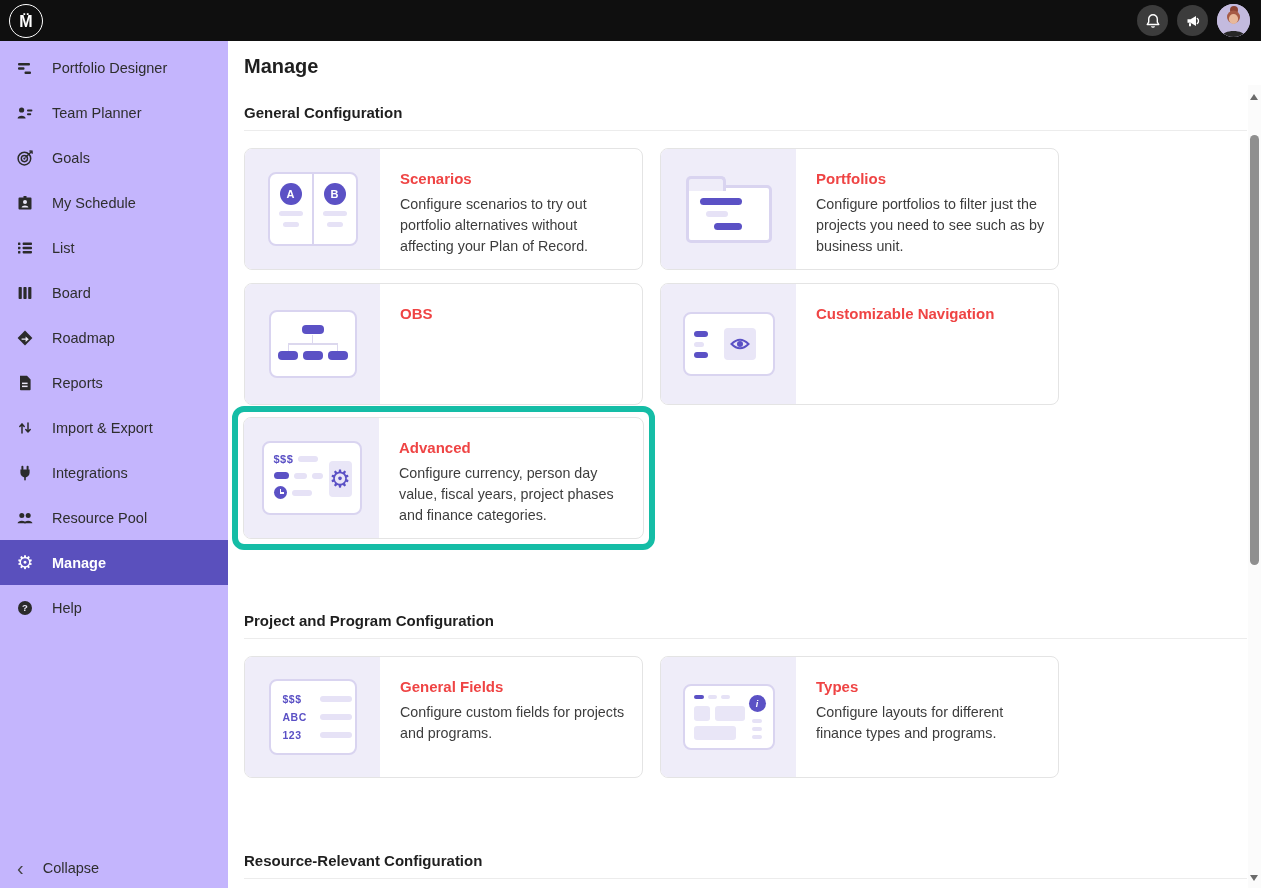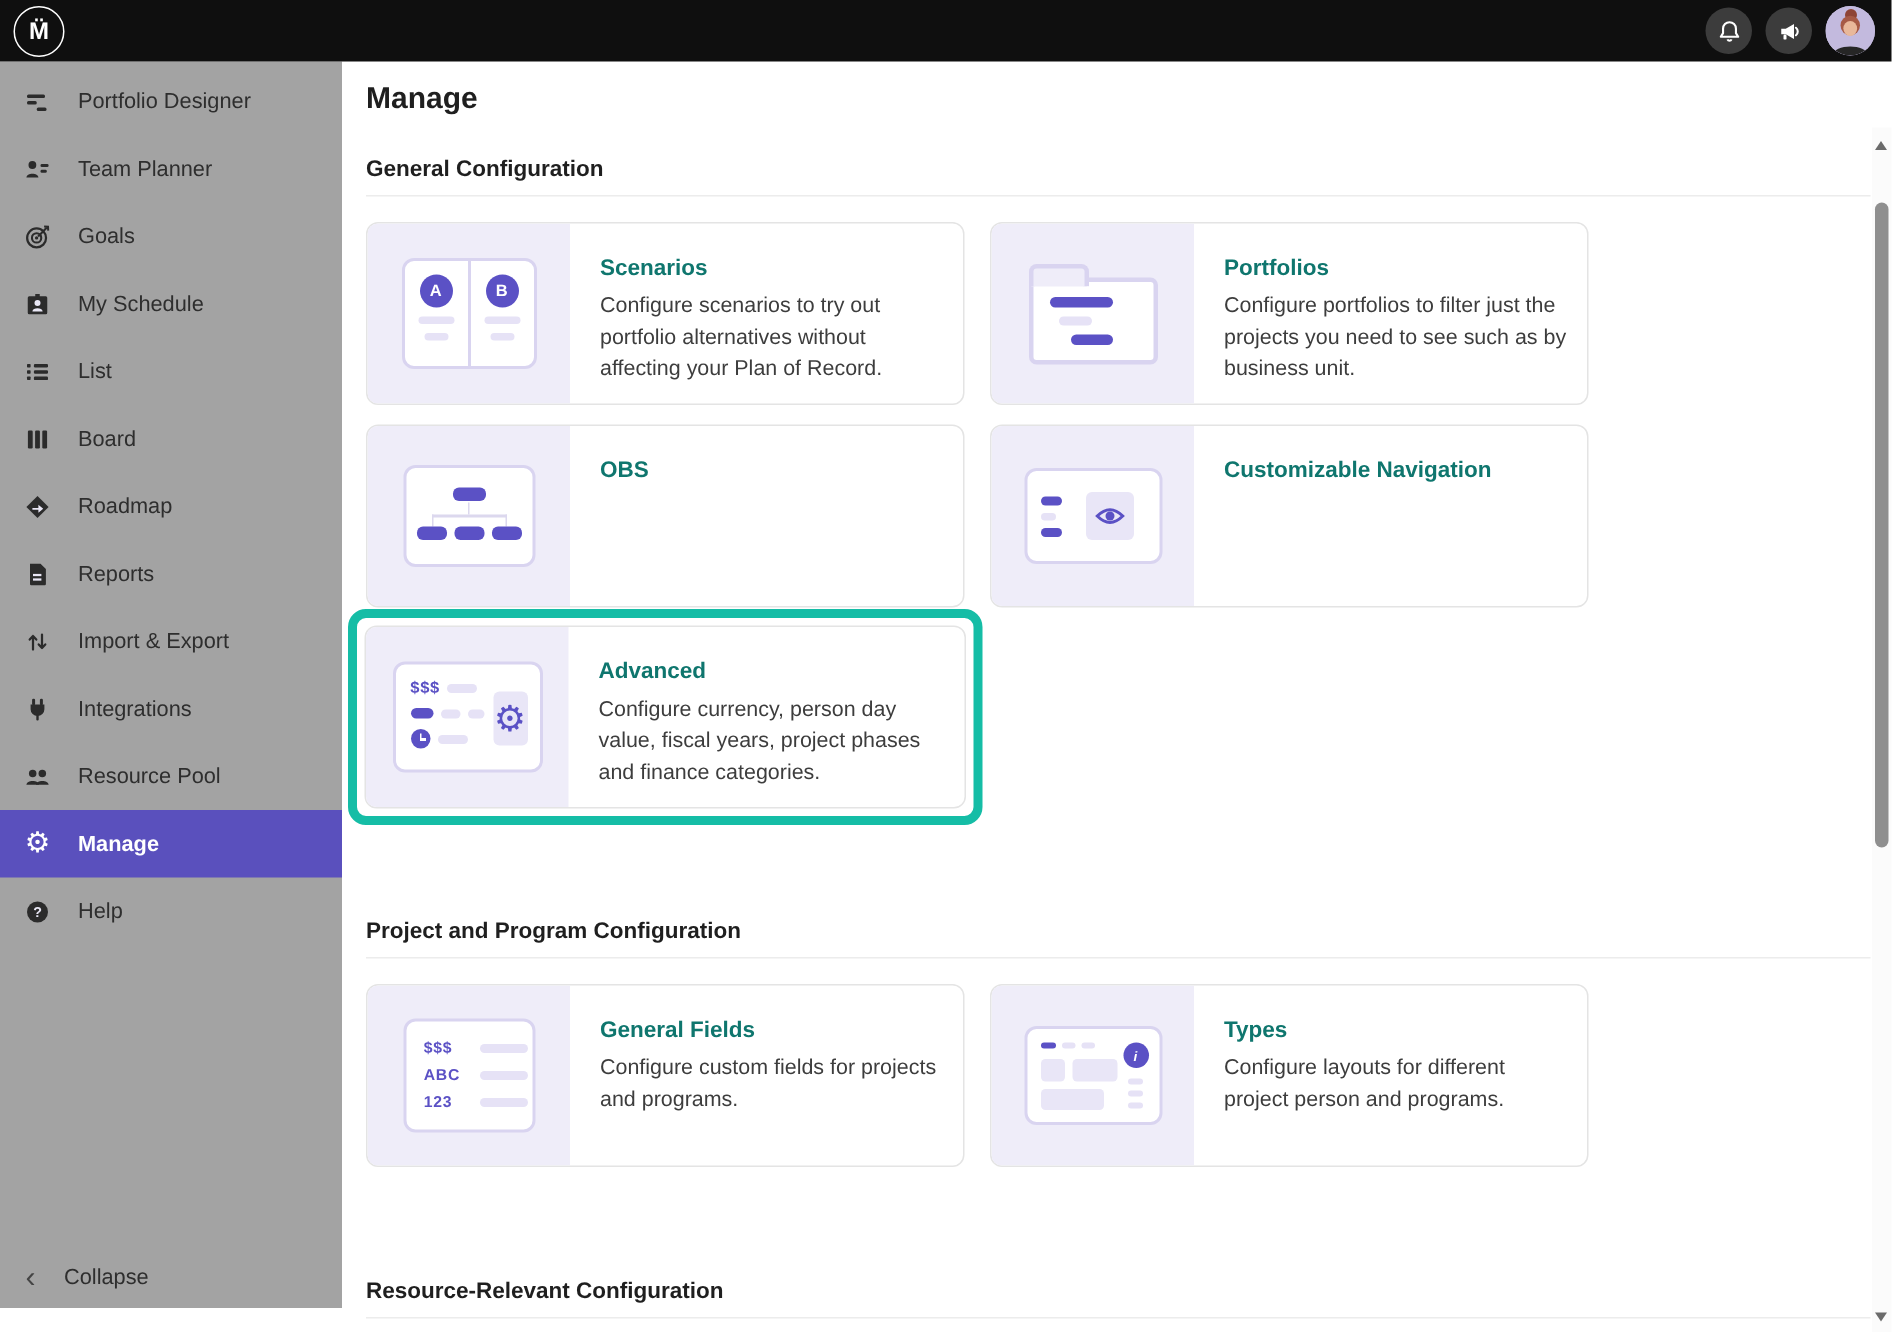--- a/index.html
+++ b/index.html
@@ -13,22 +13,22 @@
     border-radius:50%; color:#fff; display:flex; align-items:center;
     justify-content:center; font-size:16px; font-weight:bold; padding-top:2px; }
   .topbar-right { margin-left:auto; display:flex; align-items:center; gap:9px;
     margin-right:11px; }
   .tb-btn { width:31px; height:31px; border-radius:50%; background:#3c3c3c;
     display:flex; align-items:center; justify-content:center; cursor:pointer; }
   .avatar { width:33px; height:33px; border-radius:50%; background:#c3bade;
     overflow:hidden; cursor:pointer; }
 
   
-  .sidebar { position:absolute; top:41px; left:0; width:228px; bottom:16px;
-    background:#a3a3a3; z-index:20; }
+  .sidebar { position:absolute; top:41px; left:0; width:228px; bottom:0;
+    background:#c4b5fd; z-index:20; }
   .nav { padding-top:4px; }
   .nav-item { height:45px; display:flex; align-items:center; padding-left:15px;
     color:#2e2e2e; font-size:14.5px; cursor:pointer; }
   .nav-icon { width:20px; height:20px; margin-right:17px; display:flex;
     align-items:center; justify-content:center; color:#2b2b2b; flex:none; }
   .nav-item.active { background:#5a50bd; color:#fff; font-weight:bold; }
   .nav-item.active .nav-icon { color:#fff; }
   .gear-glyph { font-size:19px; line-height:1; }
   .collapse { position:absolute; bottom:0; left:0; right:0; height:40px;
     display:flex; align-items:center; padding-left:17px; color:#2e2e2e;
@@ -43,21 +43,21 @@
   .section-heading.later { margin-top:74px; }
   .divider { height:1px; background:#ececec; width:1003px; margin-top:9px; }
 
   .cards { display:grid; grid-template-columns:399px 399px; column-gap:17px;
     row-gap:13px; margin-top:17px; }
   .card { height:122px; border:1px solid #e4e4e4; border-radius:8px;
     background:#fff; display:flex; overflow:hidden; cursor:pointer; }
   .card-illus { width:135px; flex:none; background:#efedf9; display:flex;
     align-items:center; justify-content:center; }
   .card-body { padding:13px 8px 0 20px; }
-  .card-title { font-size:15px; font-weight:bold; color:#0f766e; margin-top:8px; }
+  .card-title { font-size:15px; font-weight:bold; color:#ef4444; margin-top:8px; }
   .card-desc { font-size:14.3px; color:#3d3d3d; line-height:21px; margin-top:7px;
     max-width:242px; }
   .highlight-wrap { margin:-12px; padding:5px; border:6px solid #15bda6;
     border-radius:12px; }
 
   
   .il-box { background:#fff; border:2px solid #d9d4f0; border-radius:8px; }
   .pill { background:#e6e2f6; border-radius:3px; }
   .pill.p { background:#5b51c5; }
   .badge { background:#5b51c5; color:#fff; border-radius:50%; display:flex;
@@ -482,21 +482,21 @@
           <div class="ty-side">
             <div class="badge">i</div>
             <div class="pill" style="width:10px;height:4px;margin-top:3px"></div>
             <div class="pill" style="width:10px;height:4px"></div>
             <div class="pill" style="width:10px;height:4px"></div>
           </div>
         </div>
       </div>
       <div class="card-body">
         <div class="card-title">Types</div>
-        <div class="card-desc">Configure layouts for different project person and programs.</div>
+        <div class="card-desc">Configure layouts for different finance types and programs.</div>
       </div>
     </div>
   </div>
 
   <div class="section-heading later">Resource-Relevant Configuration</div>
   <div class="divider"></div>
 
   <div class="stub-cards">
     <div class="stub">
       <div class="card-illus"></div>

